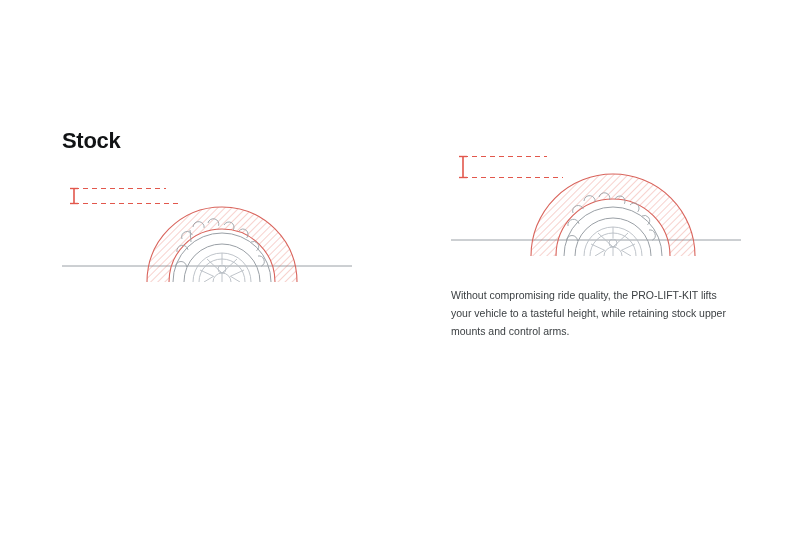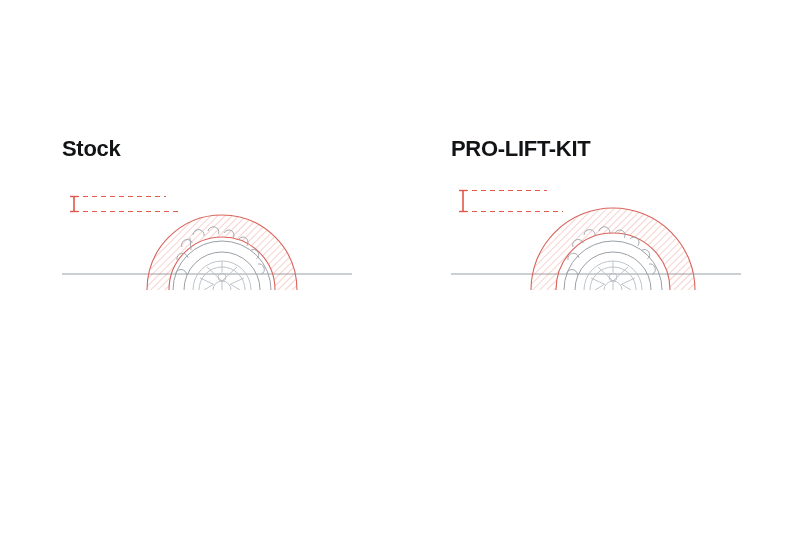--- a/index.html
+++ b/index.html
@@ -27,21 +27,21 @@
     width: 340px;
   }
   .panel-left  { left: 62px; }
   .panel-right { left: 451px; }
 
   .panel-title {
     font-size: 22px;
     font-weight: bold;
     letter-spacing: -0.3px;
     color: #111315;
-    margin: 8px 0 10px 0;
+    margin: 0 0 10px 0;
     line-height: 1.2;
   }
 
   .figure {
     position: relative;
     width: 290px;
     height: 110px;
     margin-top: 18px;
   }
   .figure svg { display: block; }
@@ -118,21 +118,20 @@
           <line x1="8" y1="31.5" x2="16" y2="31.5" stroke="#e2574c" stroke-width="1.4"></line>
           <line x1="12" y1="16.5" x2="104" y2="16.5" stroke="#e2574c" stroke-width="1" stroke-dasharray="5 4"></line>
           <line x1="12" y1="31.5" x2="118" y2="31.5" stroke="#e2574c" stroke-width="1" stroke-dasharray="5 4"></line>
         </g>
       </svg>
     </div>
 
   </div>
 
   <div class="panel panel-right">
-    <h2 class="panel-title">PRO-LIFT-KIT</h2>
 
     <div class="figure">
       <svg width="290" height="110" viewBox="0 0 290 110" xmlns="http://www.w3.org/2000/svg">
         <defs>
           <pattern id="hatchR" width="5" height="5" patternTransform="rotate(45)" patternUnits="userSpaceOnUse">
             <line x1="0" y1="0" x2="0" y2="5" stroke="#e2574c" stroke-width="1" opacity="0.55"></line>
           </pattern>
         </defs>
 
         <line x1="0" y1="94" x2="290" y2="94" stroke="#9aa0a6" stroke-width="1"></line>
@@ -174,15 +173,16 @@
         <g>
           <line x1="12" y1="10" x2="12" y2="32" stroke="#e2574c" stroke-width="1.6"></line>
           <line x1="8" y1="10.5" x2="16" y2="10.5" stroke="#e2574c" stroke-width="1.4"></line>
           <line x1="8" y1="31.5" x2="16" y2="31.5" stroke="#e2574c" stroke-width="1.4"></line>
           <line x1="12" y1="10.5" x2="96" y2="10.5" stroke="#e2574c" stroke-width="1" stroke-dasharray="5 4"></line>
           <line x1="12" y1="31.5" x2="112" y2="31.5" stroke="#e2574c" stroke-width="1" stroke-dasharray="5 4"></line>
         </g>
       </svg>
     </div>
 
+    <p class="panel-body">Without compromising ride quality, the PRO-LIFT-KIT lifts your vehicle to a tasteful height, while retaining stock upper mounts and control arms.</p>
   </div>
 
 </div>
 
 </body></html>

